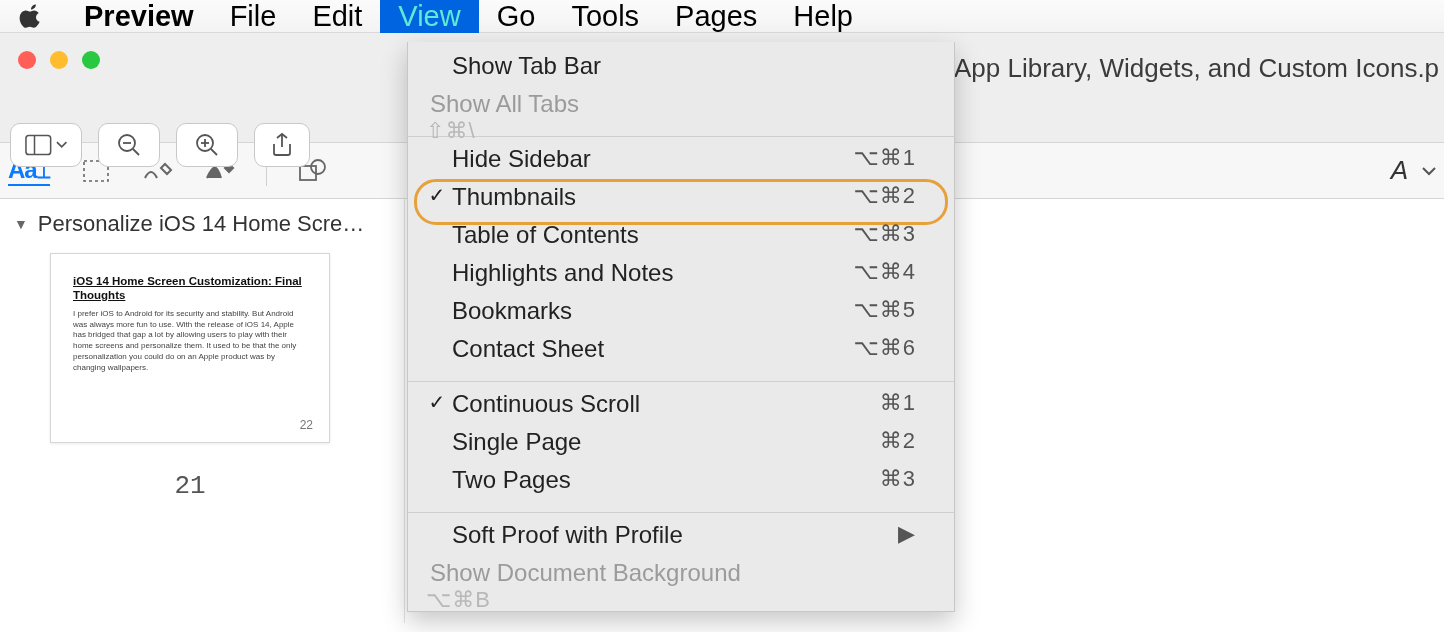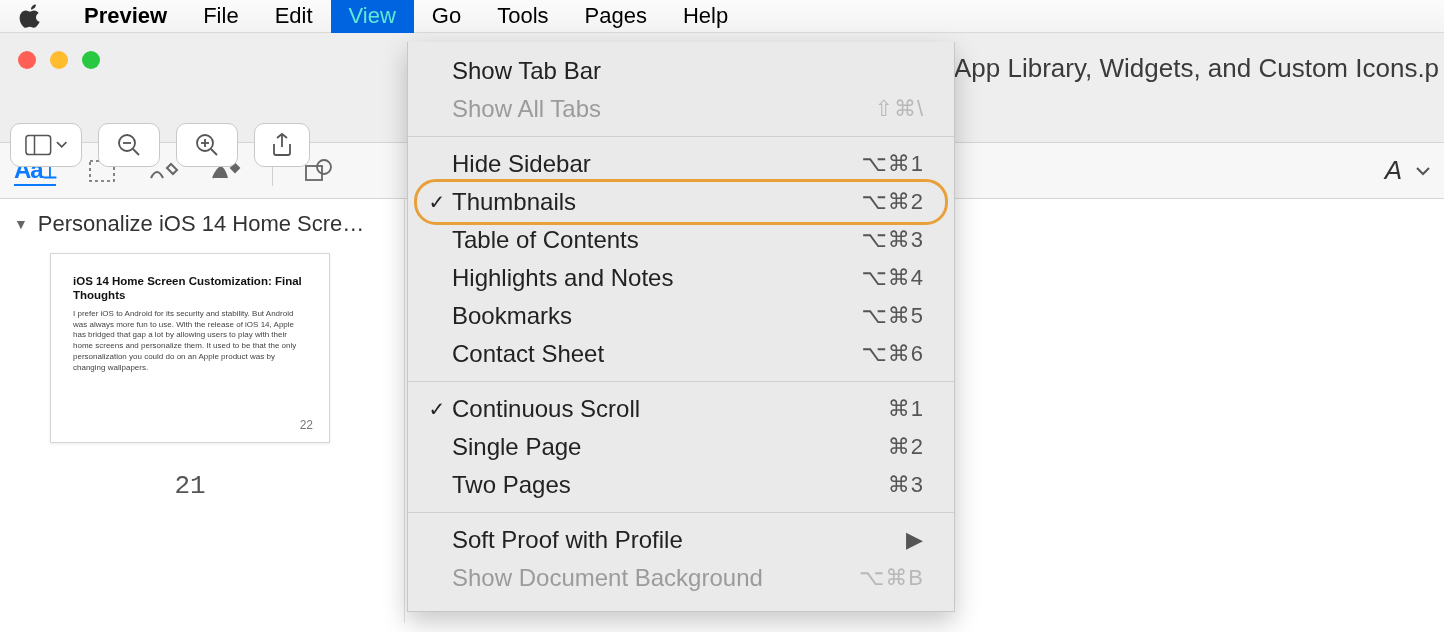--- a/index.html
+++ b/index.html
@@ -1,57 +1,57 @@
 <!DOCTYPE html>
 <html><head>
 <meta charset="utf-8">
 <style>
 * { margin: 0; padding: 0; box-sizing: border-box; font-family: -apple-system, "Helvetica Neue", Arial, sans-serif; -webkit-font-smoothing: antialiased; }
 body { width: 1444px; height: 632px; background: #fff; overflow: hidden; position: relative; }
 
 
-.menubar { height: 33px; background: linear-gradient(#fbfbfb,#f3f3f3); display: flex; align-items: center; padding: 0 18px; gap: 0; border-bottom: 1px solid #d9d9d9; font-size: 22px; }
+.menubar { height: 33px; background: linear-gradient(#fbfbfb,#f3f3f3); display: flex; align-items: center; padding: 0 18px; gap: 0; border-bottom: 1px solid #d9d9d9; font-size: 29px; }
 .apple-logo { width: 26px; height: 26px; margin-right: 22px; }
 .menubar-item { padding: 6px 18px; cursor: default; }
 .menubar-item.app { font-weight: 700; }
 .menubar-item.open { background: #0064e1; color: #5eead4; border-radius: 0; text-align: center; }
 
 
 .titlebar { height: 110px; background: #eeeeee; border-bottom: 1px solid #d5d5d5; position: relative; }
 .traffic { position: absolute; left: 18px; top: 18px; display: flex; gap: 14px; }
 .tl { width: 18px; height: 18px; border-radius: 50%; }
 .tl.r{background:#ff5f57;} .tl.y{background:#febc2e;} .tl.g{background:#28c840;}
 .titlebar-title { position:absolute; left:954px; top:20px; font-size:26px; color:#3b3b3b; white-space:nowrap; }
 
 .toolbar-row { position:absolute; left:10px; top:90px; display:flex; gap:16px; align-items:center; }
 .tbtn { height:44px; border:1px solid #c8c8c8; border-radius:10px; background:#fff; display:flex; align-items:center; justify-content:center; padding:0 14px; color:#565656; }
 .tbtn.wide{ width:72px;} .tbtn.med{width:62px;} .tbtn.sm{width:56px;}
 
 
-.markup { height:56px; background:#f7f7f7; border-bottom:1px solid #d6d6d6; display:flex; align-items:center; padding:0 14px; gap:30px; font-size:22px; color:#555;}
+.markup { height:56px; background:#f7f7f7; border-bottom:1px solid #d6d6d6; display:flex; align-items:center; padding:0 8px; gap:30px; font-size:22px; color:#555;}
 .markup .aa { color:#0a7bff; font-weight:600; font-size:24px; border-bottom:2px solid #0a7bff; letter-spacing:-1px;}
 .mk-icon { width:32px; height:32px; display:flex; align-items:center; justify-content:center;}
 .vdiv{ width:1px; height:30px; background:#d0d0d0;}
 .markup-right{ margin-left:auto; display:flex; align-items:center; gap:14px; font-style:italic; font-family:Georgia,serif; color:#333;}
 
 
 .content { display:flex; height:calc(632px - 42px - 110px - 56px);}
 .sidebar { width:405px; background:#fff; border-right:1px solid #e2e2e2; padding:8px 10px;}
 .sb-title-row{display:flex; align-items:center; gap:10px; font-size:22px; color:#333; padding:4px 4px 10px 4px;}
 .sb-tri{ font-size:14px; color:#666;}
 .thumb { width:280px; height:190px; background:#fff; border:1px solid #d6d6d6; margin:6px 0 0 40px; box-shadow:0 1px 3px rgba(0,0,0,.08); padding:20px 22px 10px 22px; position:relative;}
-.thumb h4{ font-size:11.5px; font-weight:700; line-height:1.25; color:#111;}
+.thumb h4{ font-size:11.5px; font-weight:700; line-height:1.25; color:#111;text-decoration:underline;}
 .thumb p{ font-size:8px; line-height:1.35; color:#444; margin-top:6px;}
 .thumb .pno{ position:absolute; right:16px; bottom:10px; font-size:12px; color:#777;}
 .page-label{ text-align:center; width:280px; margin-left:40px; font-size:26px; color:#555; padding-top:28px;font-family:Liberation Mono, monospace;}
 
 
 .dropdown { position:absolute; left:407px; top:42px; width:548px; background:#eaeaea; border:1px solid #c7c7c7; border-top:none; box-shadow:0 10px 24px rgba(0,0,0,.22); padding:10px 0 14px 0; font-size:24px; color:#222;}
-.dd-item{ display:flex; align-items:center; height:38px; padding:0 30px 0 18px; position:relative;}
-.dd-item.disabled{ color:#9b9b9b; }
+.dd-item{ display:flex; height:38px; padding:0 38px 0 18px; position:relative;}
+.dd-item.disabled{ color:#9b9b9b;flex-direction:column; }
 .dd-check{ width:22px; text-align:center; font-size:20px;}
 .dd-label{ flex:1; padding-left:4px;}
 .dd-short{ color:#555; font-size:22px; letter-spacing:1px;}
 .dd-item.disabled .dd-short{ color:#b8b8b8; }
 .dd-sep{ height:1px; background:#cfcfcf; margin:8px 0;}
 .highlight-ring{ position:absolute; left:6px; right:6px; top:-4px; bottom:-4px; border:3px solid #e8a13a; border-radius:22px; pointer-events:none;}
 
 svg{display:block;}
 </style>
 </head>

